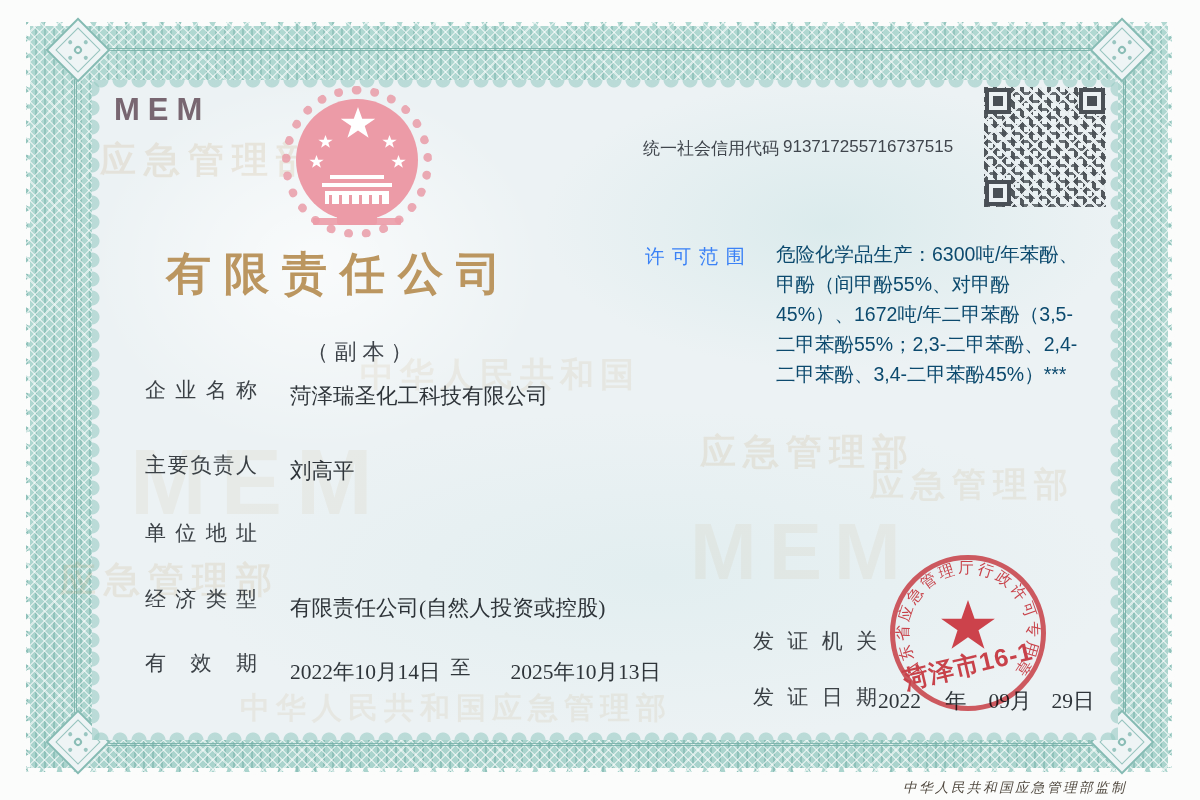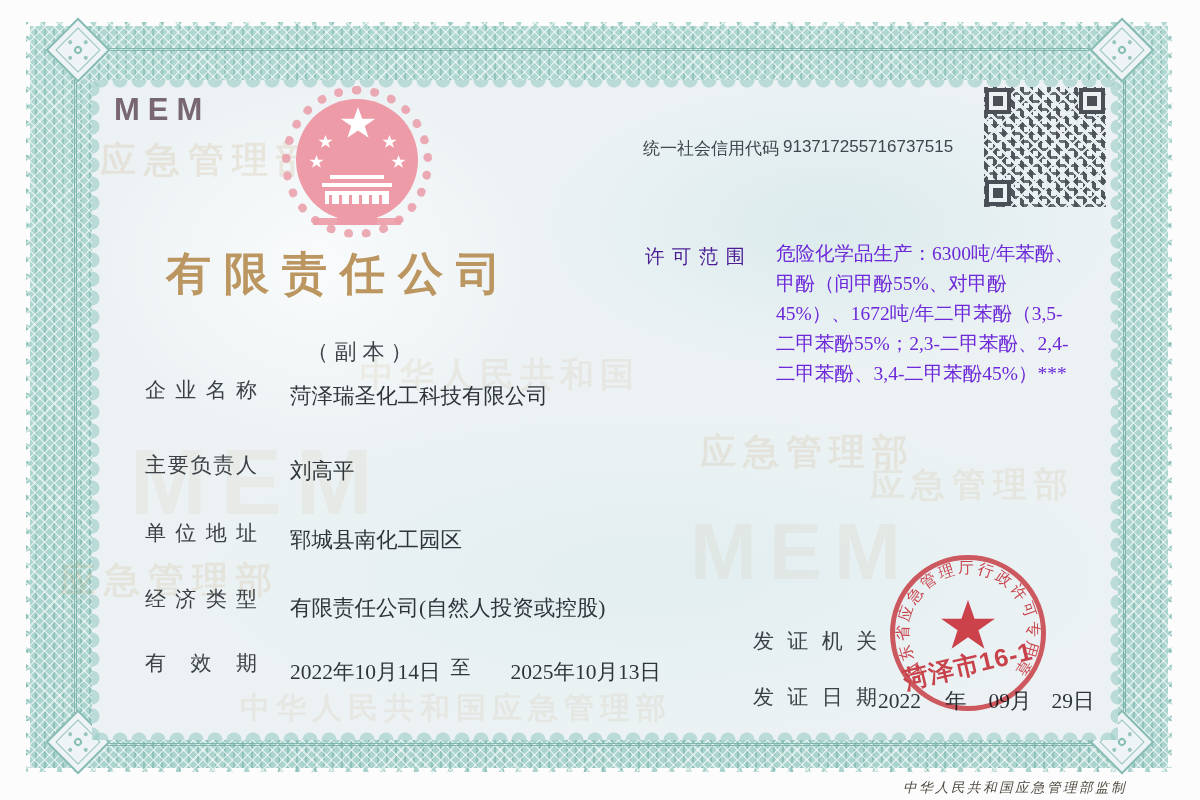--- a/index.html
+++ b/index.html
@@ -100,24 +100,24 @@
       repeating-linear-gradient(45deg, rgba(236,242,244,0) 0 6px, rgba(236,242,244,.95) 6px 9px),
       repeating-linear-gradient(135deg, rgba(236,242,244,0) 0 11px, rgba(236,242,244,.9) 11px 13px),
       repeating-linear-gradient(90deg, rgba(52,58,64,.95) 0 4px, rgba(0,0,0,0) 4px 9px),
       repeating-linear-gradient(0deg,  rgba(52,58,64,.8) 0 3px, rgba(0,0,0,0) 3px 8px);
   }
   .qr .finder { position:absolute; width:26px; height:26px; border:4px solid #343a40; background:#ecf2f4; }
   .qr .finder .core { position:absolute; left:4px; top:4px; width:10px; height:10px; background:#343a40; }
   .qr .f-tl { left:1px; top:1px; } .qr .f-tr { right:1px; top:1px; } .qr .f-bl { left:1px; bottom:1px; }
 
   
-  .scope-label { position:absolute; left:645px; top:243px; width:100px; font-size:19.5px; color:#4c1d95;
+  .scope-label { position:absolute; left:645px; top:243px; width:100px; font-size:19.5px; color:#3b82f6;
                  text-align:justify; text-align-last:justify; }
   .scope-text { position:absolute; left:776px; top:239px; width:372px; font-size:19.5px; line-height:30px;
-                color:#6d28d9; font-family:Liberation Serif, serif; }
+                color:#0c4a6e; font-family:Liberation Sans, sans-serif; }
 
   
   .f-label { position:absolute; left:145px; width:112px; font-size:21px; color:#3b4146;
              text-align:justify; text-align-last:justify; }
   .f-value { position:absolute; left:290px; font-size:21.5px; color:#2e3439;
              font-family:"Liberation Serif", serif; white-space:nowrap; }
   .l1 { top:376px; } .v1 { top:381px; }
   .l2 { top:451px; } .v2 { top:456px; }
   .l3 { top:519px; } .v3 { top:525px; }
   .l4 { top:585px; } .v4 { top:593px; }
@@ -240,21 +240,20 @@
       <div>二甲苯酚、3,4-二甲苯酚45%）***</div>
     </div>
 
     <div class="f-label l1">企业名称</div>
     <div class="f-value v1">菏泽瑞圣化工科技有限公司</div>
 
     <div class="f-label l2">主要负责人</div>
     <div class="f-value v2">刘高平</div>
 
     <div class="f-label l3">单位地址</div>
-    <div class="f-value v3">郓城县南化工园区</div>
 
     <div class="f-label l4">经济类型</div>
     <div class="f-value v4">有限责任公司(自然人投资或控股)</div>
 
     <div class="f-label l5">有效期</div>
     <div class="f-value v5 validity">
       <span>2022年10月14日</span><span class="to">至</span><span class="end">2025年10月13日</span>
     </div>
 
     <div class="i-label il1">发证机关</div>

